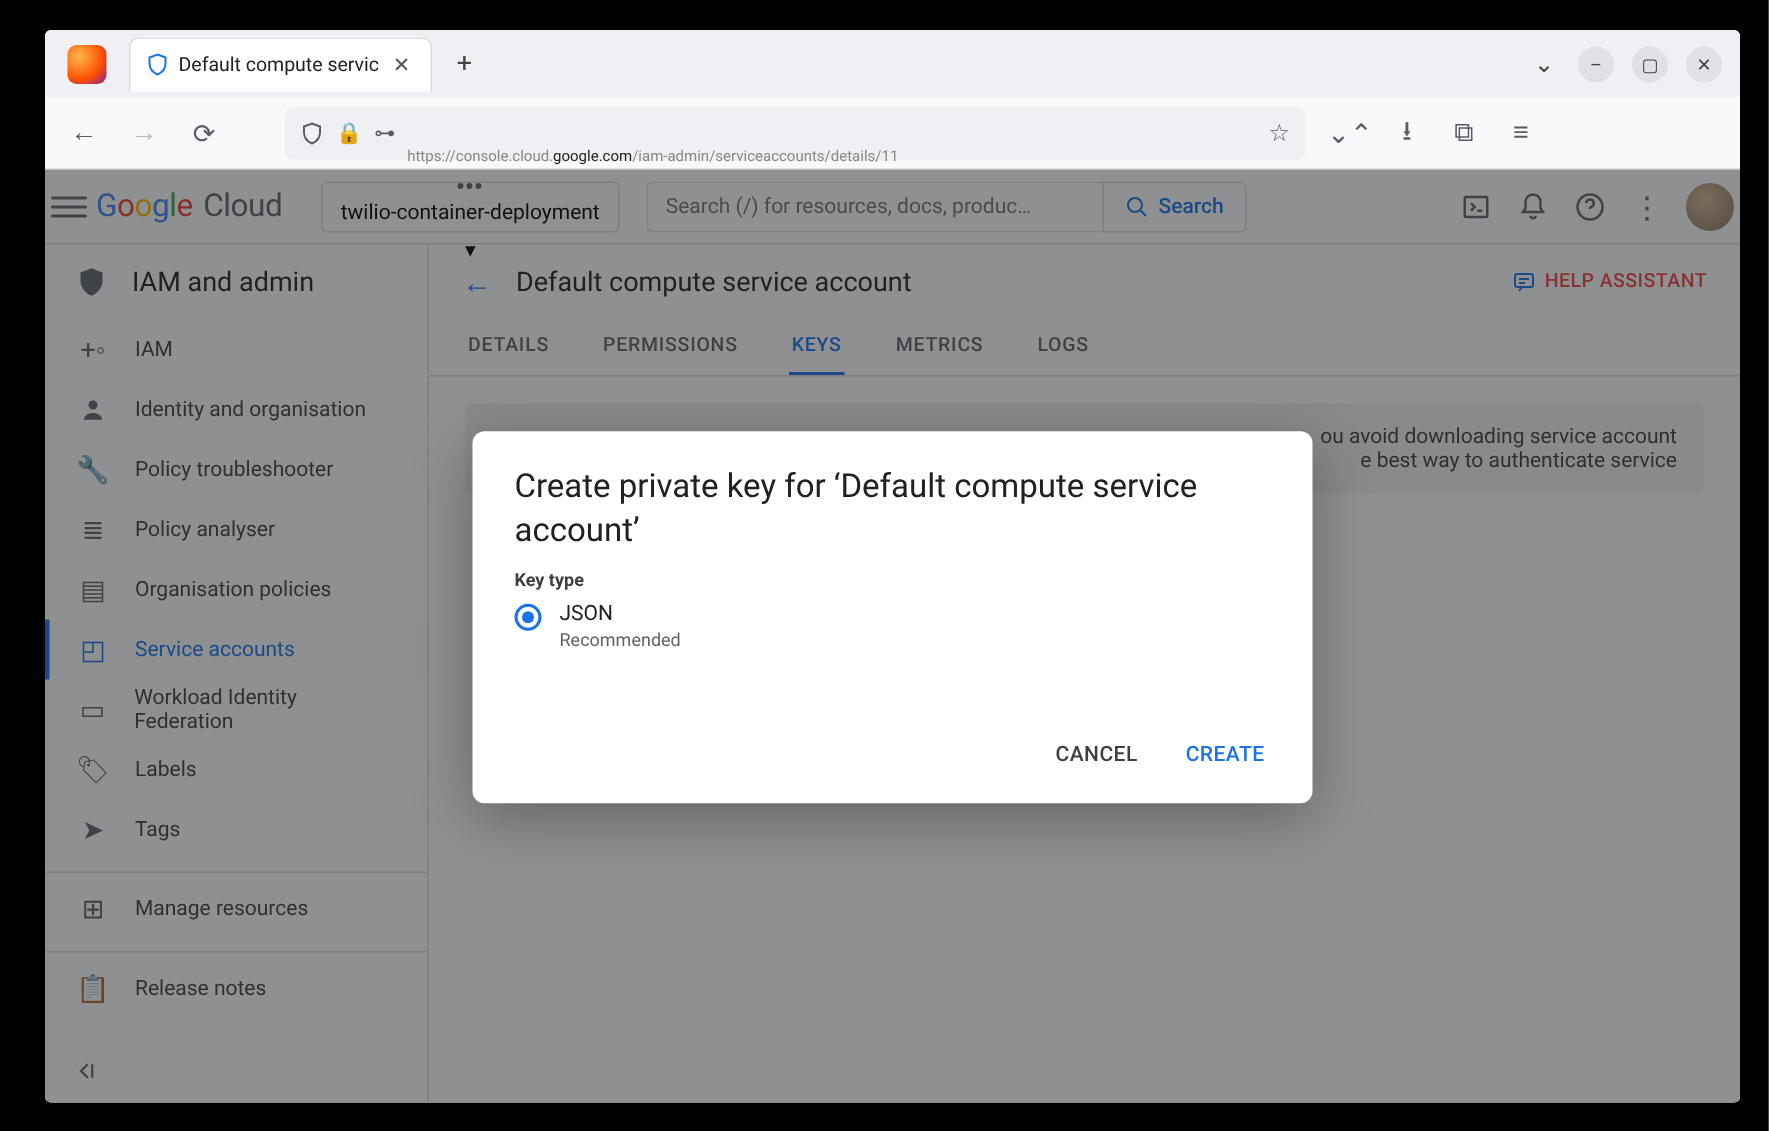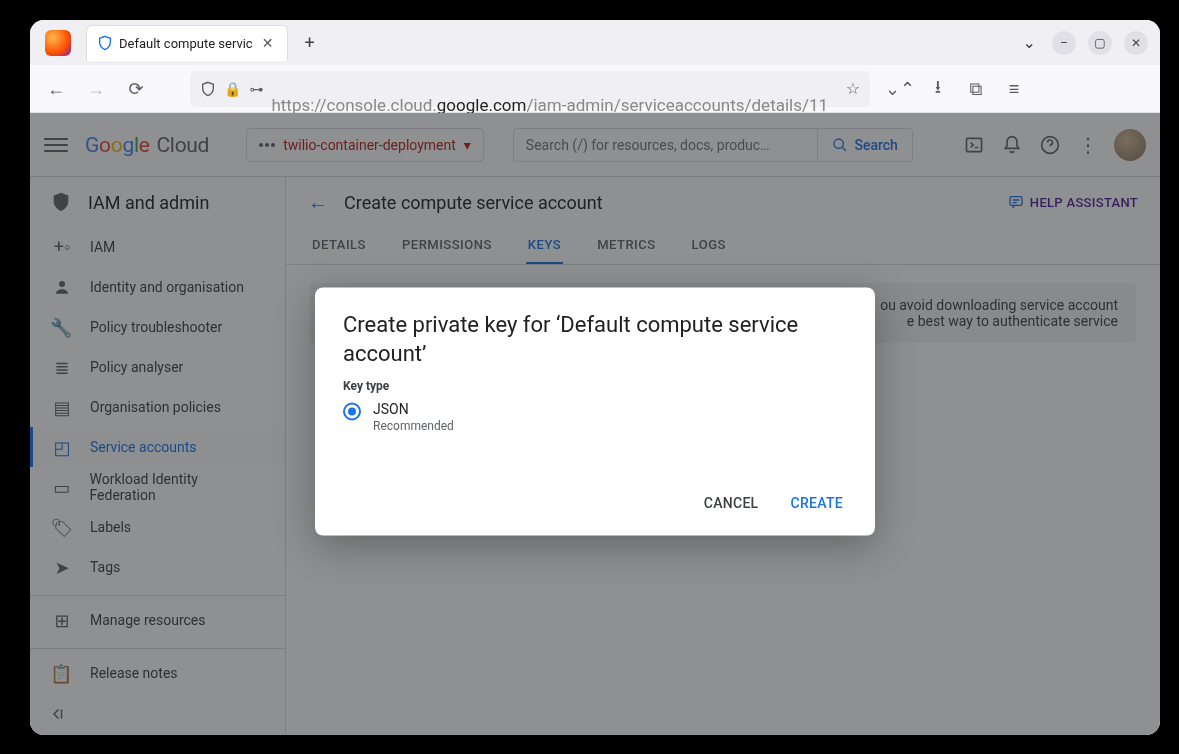--- a/index.html
+++ b/index.html
@@ -1,43 +1,43 @@
 <!DOCTYPE html>
 <html><head>
 <meta charset="utf-8">
 <style>
 * { margin: 0; padding: 0; box-sizing: border-box; font-family: Roboto, Arial, sans-serif; }
 body { background: #000; width: 1179px; height: 754px; position: relative; }
-.browser { position: absolute; left: 30px; top: 20px; width: 1130px; height: 715px; background: #f9f9fb; border-radius: 14px; overflow: hidden; box-shadow: 0 2px 10px rgba(0,0,0,0.3); }
+.browser { position: absolute; left: 30px; top: 20px; width: 1130px; height: 715px; background: #f9f9fb; border-radius: 4px; overflow: hidden; box-shadow: 0 2px 10px rgba(0,0,0,0.3); }
 .tabbar { height: 45px; background: #f0f0f4; display: flex; align-items: center; padding-left: 10px; }
 .ff-logo { width: 26px; height: 26px; background: radial-gradient(circle at 30% 30%, #ffb84d, #fd4f00 60%, #7c1fa2); border-radius: 6px; margin: 0 15px 0 5px; }
 .tab { display: flex; align-items: center; background: #fff; height: 36px; padding: 0 10px; border-radius: 6px 6px 0 0; max-width: 210px; border: 1px solid #ddd; border-bottom: none; gap: 6px; }
 .tab-shield { width: 16px; height: 16px; }
 .tab-title { font-size: 13px; color: #222; white-space: nowrap; overflow: hidden; text-overflow: ellipsis; flex: 1; }
 .tab-close { width: 18px; height: 18px; display: flex; align-items: center; justify-content: center; color: #555; cursor: pointer; font-size: 14px; }
 .newtab { width: 28px; height: 28px; display: flex; align-items: center; justify-content: center; margin-left: 8px; color: #444; font-size: 18px; cursor: pointer; border-radius: 4px; }
 .tabbar-right { margin-left: auto; display: flex; align-items: center; gap: 12px; padding-right: 12px; }
 .win-chev { font-size: 16px; color: #444; cursor: pointer; padding: 4px; }
 .win-btn { width: 24px; height: 24px; border-radius: 12px; background: #e0e0e6; display: flex; align-items: center; justify-content: center; cursor: pointer; font-size: 12px; color: #444; }
 .toolbar { height: 48px; background: #f9f9fb; display: flex; align-items: center; padding: 0 10px; gap: 8px; border-bottom: 1px solid #e0e0e0; }
 .tb-btn { width: 32px; height: 32px; display: flex; align-items: center; justify-content: center; color: #5b5b66; cursor: pointer; border-radius: 4px; font-size: 18px; }
 .tb-btn.dis { color: #bbb; }
 .urlbar { flex: 1; height: 36px; background: #f0f0f4; border-radius: 6px; display: flex; align-items: center; padding: 0 10px; gap: 8px; max-width: 680px; margin-left: 30px; }
 .urlbar .lock { color: #5b5b66; font-size: 14px; }
-.urltext { font-size: 17px; color: #888; white-space: nowrap; overflow: hidden; margin-top: 32px; }
+.urltext { font-size: 10px; color: #888; white-space: nowrap; overflow: hidden; margin-top: 32px; }
 .urltext .host { color: #222; }
 .urlstar { margin-left: auto; color: #5b5b66; font-size: 16px; }
 .tb-right { display: flex; gap: 6px; margin-left: 6px; }
 .app { position: relative; height: calc(100% - 93px); display: flex; flex-direction: column; background: #fff; }
-.gc-header { height: 64px; border-bottom: 1px solid #dadce0; display: flex; align-items: center; padding: 0 14px; gap: 17px; }
+.gc-header { height: 50px; border-bottom: 1px solid #dadce0; display: flex; align-items: center; padding: 0 4px; gap: 6px; }
 .hamburger { width: 24px; height: 24px; cursor: pointer; color: #5f6368; display:flex; flex-direction:column; justify-content:center; gap:4px;}
 .hamburger span{height:2px;background:#5f6368;border-radius:1px;}
 .gc-logo { font-size: 21px; font-weight: 400; letter-spacing: -0.3px; }
 .gc-logo .g1{color:#4285F4}.gc-logo .g2{color:#EA4335}.gc-logo .g3{color:#FBBC05}.gc-logo .g4{color:#4285F4}.gc-logo .g5{color:#34A853}.gc-logo .g6{color:#EA4335}.gc-logo .cl{color:#5f6368;margin-left:2px;font-weight:400}
-.proj { display: flex; align-items: center; gap: 8px; border: 1px solid #dadce0; border-radius: 4px; height: 34px; padding: 0 12px; cursor: pointer; font-size: 14px; color: #b91c1c; margin-left: 20px; }
+.proj { display: flex; align-items: center; gap: 8px; border: 1px solid #dadce0; border-radius: 4px; height: 34px; padding: 0 12px; cursor: pointer; font-size: 14px; color: #000000; margin-left: 20px; flex-direction: column; }
 .proj-dots { display:flex; gap:2px; }
 .proj-dots span{width:4px;height:4px;background:#5f6368;border-radius:50%}
 .searchwrap { display:flex; margin-left:12px; flex:1; max-width:400px; }
 .searchbox { flex:1; height: 34px; border: 1px solid #dadce0; border-right:none; border-radius: 4px 0 0 4px; padding: 0 12px; font-size: 14px; color: #000000; background:#fff; }
 .searchbtn { height: 34px; padding:0 14px; border:1px solid #dadce0; border-radius: 0 4px 4px 0; background:#fff; display:flex; align-items:center; gap:6px; cursor:pointer; color:#1a73e8; font-size:14px; font-weight:500;}
 .gc-h-right { margin-left:auto; display:flex; align-items:center; gap:14px; }
 .gc-h-icon { width:24px; height:24px; color:#5f6368; cursor:pointer; display:flex; align-items:center; justify-content:center; font-size:20px;}
 .avatar { width:32px; height:32px; border-radius:50%; background: radial-gradient(circle at 40% 35%, #d4b896, #8a7560); cursor:pointer; }
 .gc-body { flex:1; display:flex; overflow:hidden; }
 .sidebar { width: 256px; border-right: 1px solid #dadce0; display:flex; flex-direction:column; overflow:hidden; }
@@ -46,21 +46,21 @@
 .sb-item { display:flex; align-items:center; gap: 18px; height:40px; padding: 0 22px; font-size: 14px; color: #3c4043; cursor:pointer; }
 .sb-item.active { color:#1a73e8; border-left: 3px solid #1a73e8; padding-left:19px; background:#e8f0fe33; }
 .sb-icon { width:20px; height:20px; color:#5f6368; display:flex; align-items:center; justify-content:center; font-size:18px;}
 .sb-item.active .sb-icon{color:#1a73e8}
 .sb-sep { border-top:1px solid #dadce0; margin: 8px 0 4px; }
 .collapse { margin-top:auto; padding:12px 18px; cursor:pointer; color:#5f6368; }
 .main { flex:1; display:flex; flex-direction:column; overflow:hidden; }
 .page-header { height: 50px; display:flex; align-items:center; padding: 0 22px; gap: 16px; }
 .backarr { color:#1a73e8; cursor:pointer; font-size:20px; }
 .page-title { font-size:18px; color:#202124; }
-.help-assist { margin-left:auto; display:flex; align-items:center; gap:6px; color:#4c1d95; font-size:13px; font-weight:500; cursor:pointer; letter-spacing:0.3px;}
+.help-assist { margin-left:auto; display:flex; gap:6px; color:#ef4444; font-size:13px; font-weight:500; cursor:pointer; letter-spacing:0.3px;}
 .tabsrow { display:flex; gap:32px; padding: 0 24px; border-bottom: 1px solid #dadce0; font-size: 13px; letter-spacing:0.5px; color:#5f6368; font-weight:500;}
 .tabitem { padding: 10px 2px; cursor:pointer; }
 .tabitem.active { color:#1a73e8; border-bottom: 2px solid #1a73e8; }
 .infobar { margin: 18px 24px 0; padding: 14px 18px; background:#f1f3f4; border-radius:4px; font-size:14px; color:#3c4043; }
 
 .scrim { position:absolute; inset:0; background: rgba(32,33,36,0.5); }
 
 .dialog { position:absolute; left:50%; top:50%; transform:translate(-50%,-55%); width: 560px; background:#fff; border-radius: 8px; padding: 24px 28px 16px; box-shadow: 0 10px 40px rgba(0,0,0,0.3); }
 .dlg-title { font-size: 22px; color:#202124; font-weight:400; line-height:1.3; margin-bottom: 11px;}
 .dlg-desc { font-size: 14px; color:#3c4043; line-height:1.45; margin-bottom: 18px;}
@@ -233,21 +233,21 @@
         <div class="collapse">
           <svg width="18" height="18" viewBox="0 0 24 24" fill="none" stroke="#5f6368" stroke-width="2">
               <path d="m14 6-6 6 6 6"></path>
               <path d="M18 6v12"></path>
             </svg>
         </div>
       </div>
       <div class="main">
         <div class="page-header">
           <span class="backarr">←</span>
-          <span class="page-title">Create compute service account</span>
+          <span class="page-title">Default compute service account</span>
           <span class="help-assist">
               <svg width="16" height="16" viewBox="0 0 24 24" fill="none" stroke="#1a73e8" stroke-width="2">
                 <rect x="3" y="4" width="18" height="13" rx="2"></rect>
                 <path d="M7 9h10M7 13h6M7 21l3-4"></path>
               </svg>
               <span>HELP ASSISTANT</span>
             </span>
         </div>
         <div class="tabsrow">
           <div class="tabitem">DETAILS</div>

